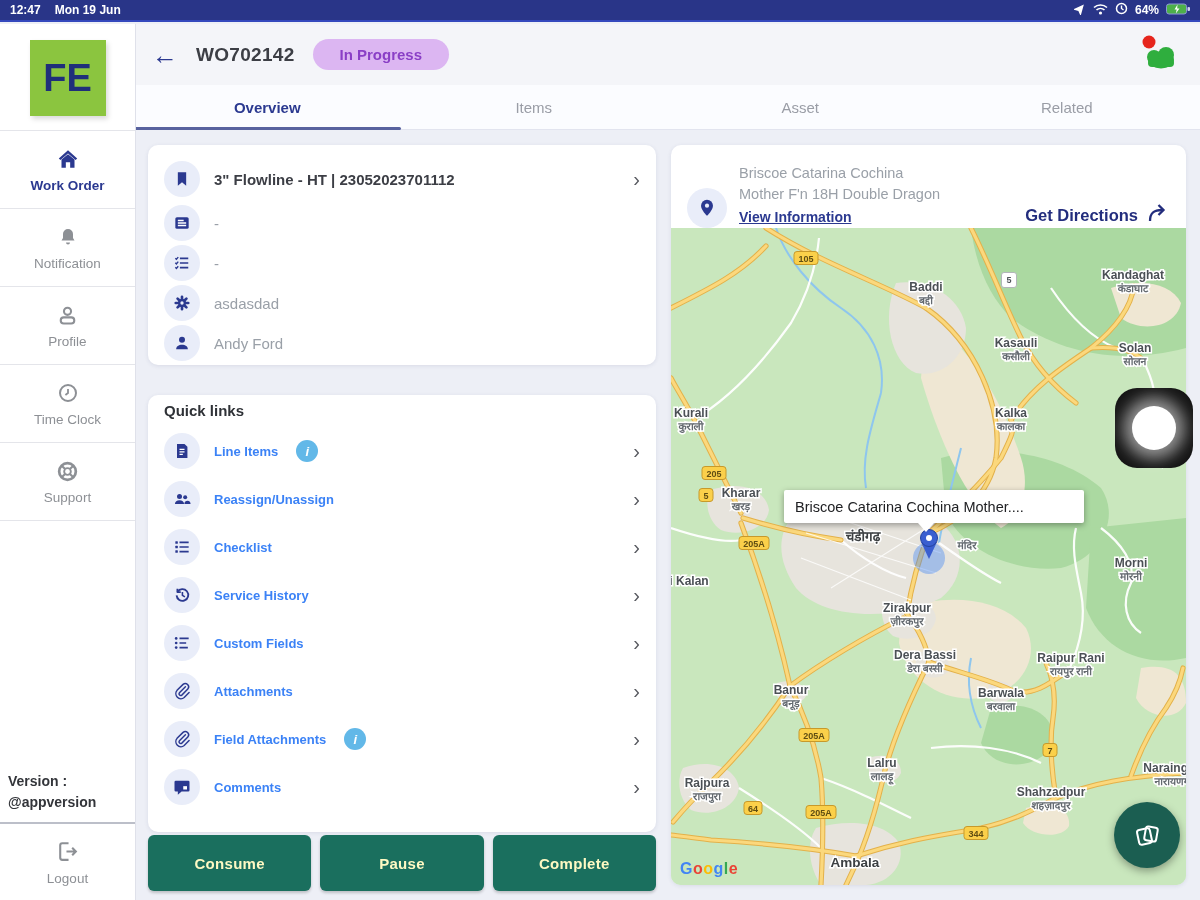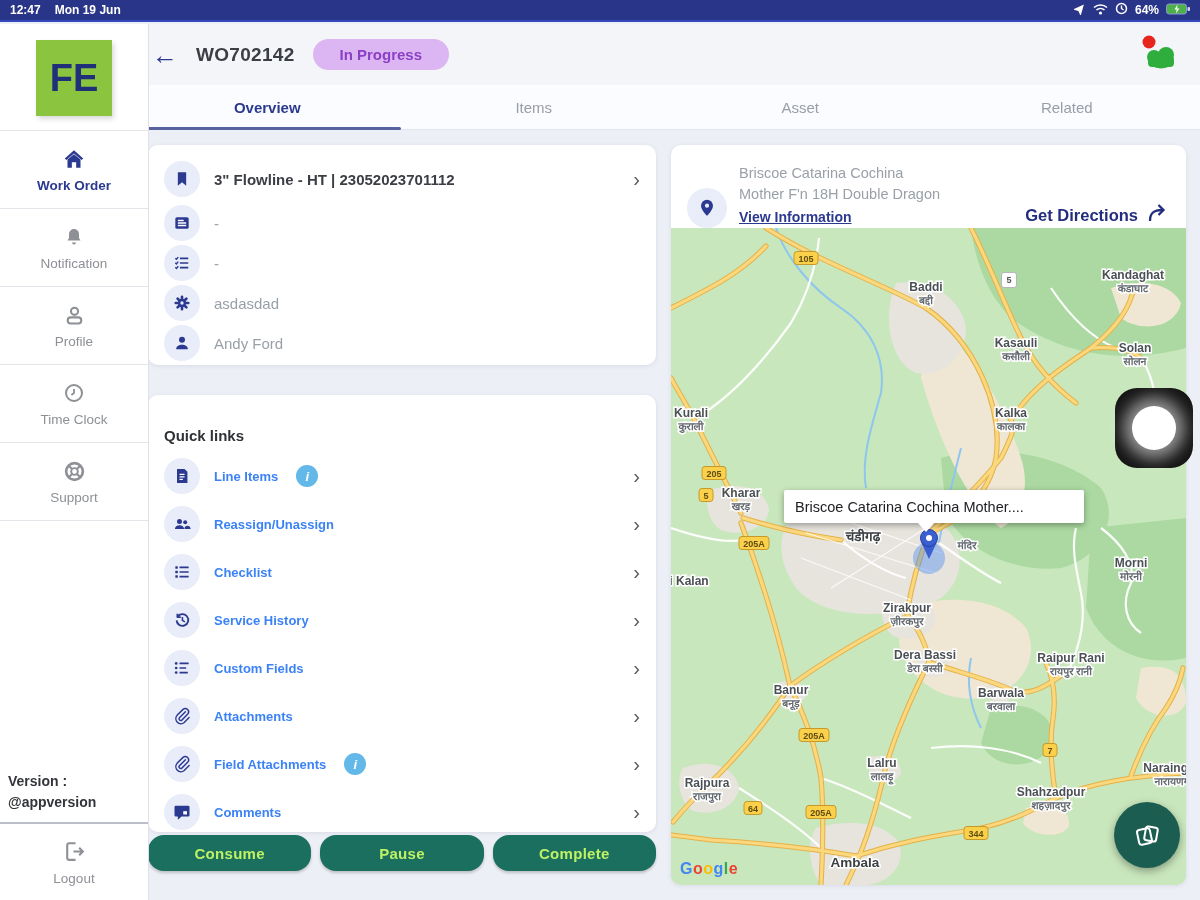--- a/index.html
+++ b/index.html
@@ -6,21 +6,21 @@
   html,body{width:1200px;height:900px}
   body{position:relative;font-family:"Liberation Sans",sans-serif;background:#edeff6;overflow:hidden}
 
   
   .statusbar{position:absolute;left:0;top:0;width:1200px;height:22px;background:#293588;border-bottom:2px solid #3448bd;
     color:#fff;display:flex;justify-content:space-between;align-items:center;padding:0 10px;font-size:12px;font-weight:bold;z-index:80}
   .sb-left{display:flex;gap:14px;align-items:center}
   .sb-right{display:flex;gap:7px;align-items:center}
 
   
-  .sidebar{position:absolute;left:0;top:24px;width:149px;height:876px;background:#fff;border-right:1px solid #dfe1ea;
+  .sidebar{position:absolute;left:0;top:24px;width:136px;height:876px;background:#fff;border-right:1px solid #dfe1ea;
     z-index:20;display:flex;flex-direction:column}
   .logo{width:76px;height:76px;margin:16px auto 14px;background:#8bc53f;color:#1f2f7a;display:flex;align-items:center;
     justify-content:center;font-size:38px;font-weight:bold;box-shadow:2px 3px 5px rgba(0,0,0,.15)}
   .sdiv{height:1px;background:#e4e5ea}
   .side-item{height:78px;display:flex;flex-direction:column;align-items:center;justify-content:center;gap:6px;
     border-bottom:1px solid #e4e5ea;color:#8d9095;font-size:13.5px;cursor:pointer}
   .side-item.active{color:#2b3990;font-weight:bold}
   .side-item .icn{height:26px;display:flex;align-items:center}
   .side-bottom{margin-top:auto}
   .version{padding:8px 8px 10px;font-size:14px;font-weight:bold;color:#33353a;line-height:1.45;border-bottom:2px solid #bcbfc9}
@@ -47,30 +47,30 @@
 
   .details{left:14px;top:15px;width:508px;height:220px;padding:12px 16px}
   .drow{display:flex;align-items:center;gap:14px;height:40px}
   .drow.title-row{height:44px;margin-bottom:2px}
   .icirc{width:36px;height:36px;border-radius:50%;background:#e9edf9;display:flex;align-items:center;justify-content:center;
     flex:none;color:#2b3990}
   .dtitle{font-size:15px;font-weight:bold;color:#3c3e45;flex:1}
   .dval{font-size:15px;color:#9aa0a8}
   .chev{color:#585a60;font-size:20px;line-height:1}
 
-  .quick{left:14px;top:265px;width:508px;height:437px;padding:26px 16px}
+  .quick{left:14px;top:265px;width:508px;height:437px;padding:1px 16px}
   .qtitle{font-size:15px;font-weight:bold;color:#2f3237;margin:6px 0 8px}
   .qrow{height:48px;display:flex;align-items:center;gap:14px;cursor:pointer}
   .qlbl{font-size:13px;color:#3b82f6;font-weight:600}
   .qinfo{width:22px;height:22px;border-radius:50%;background:#62b8e8;color:#fff;display:flex;align-items:center;
     justify-content:center;font-size:13px;font-weight:bold;font-style:italic;margin-left:4px}
   .qrow .chev{margin-left:auto}
 
   .actions{position:absolute;left:14px;top:705px;width:508px;display:flex;gap:9px}
-  .abtn{flex:1;height:36px;background:#1a6f5e;color:#bef264;border:none;border-radius:16px;font-size:15px;font-weight:bold;
+  .abtn{flex:1;height:56px;background:#1a6f5e;color:#fef9c3;border:none;border-radius:6px;font-size:15px;font-weight:bold;
     font-family:"Liberation Sans",sans-serif;letter-spacing:.3px;cursor:pointer;box-shadow:0 2px 3px rgba(0,0,0,.2)}
 
   
   .locmap{left:537px;top:15px;width:515px;height:740px;overflow:hidden}
   .lochdr{height:83px;display:flex;align-items:flex-end;padding:13px 16px 0;gap:12px}
   .addrblock{line-height:1.45}
   .addr{font-size:14.5px;color:#9aa0a8}
   .viewinfo{color:#2b3990;text-decoration:underline;font-weight:bold;font-size:14px;cursor:pointer;display:inline-block;margin-top:1px}
   .getdir{margin-left:auto;display:flex;align-items:center;gap:8px;color:#232d7d;font-weight:bold;font-size:16.5px;
     padding-top:10px;cursor:pointer}

